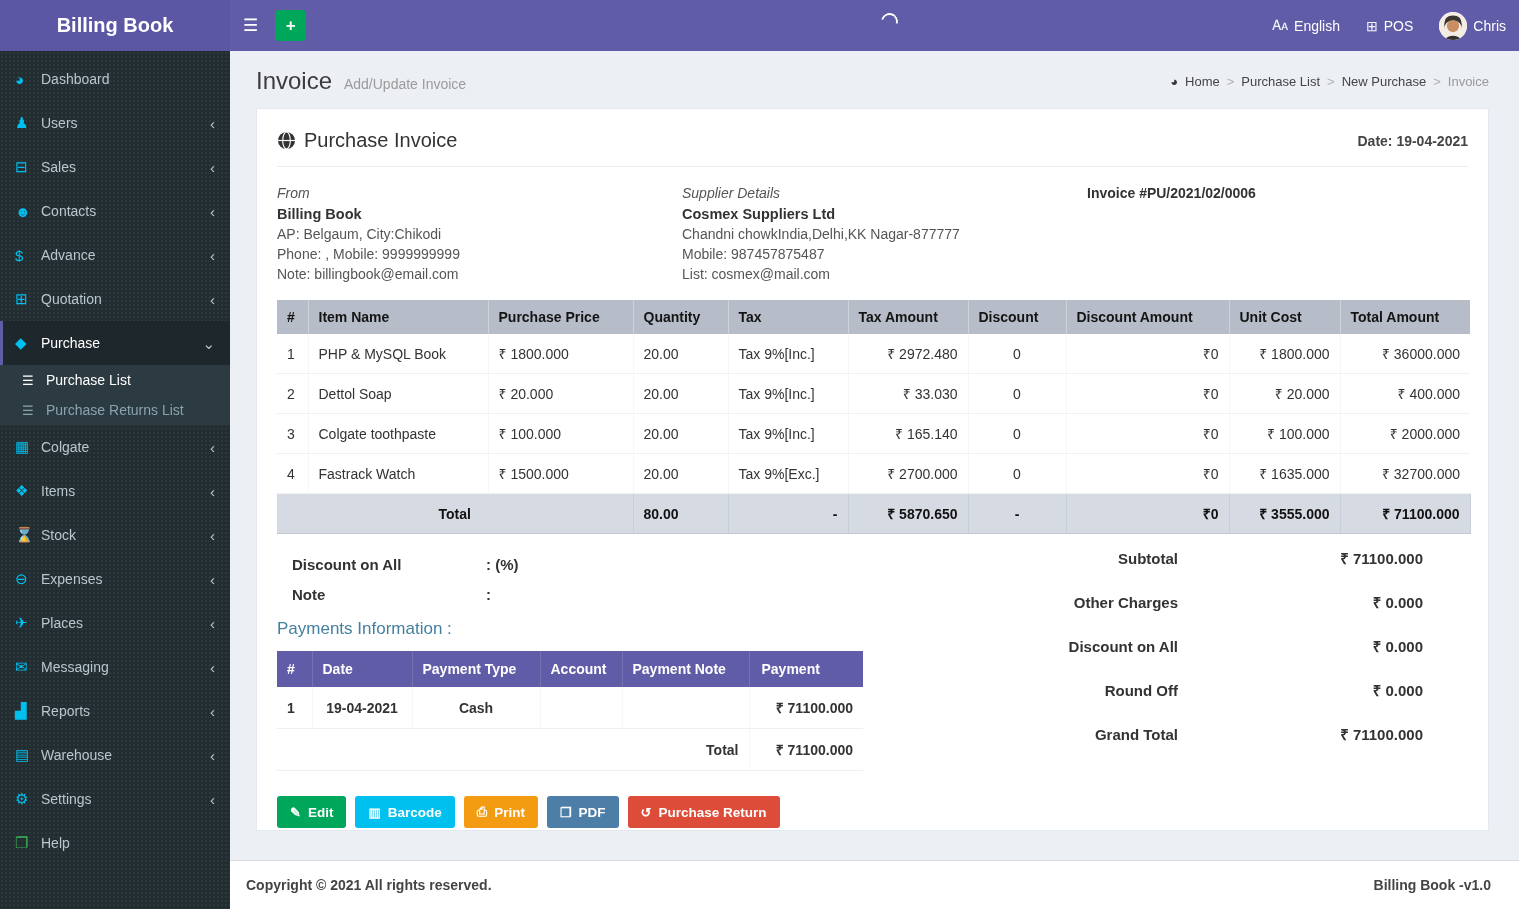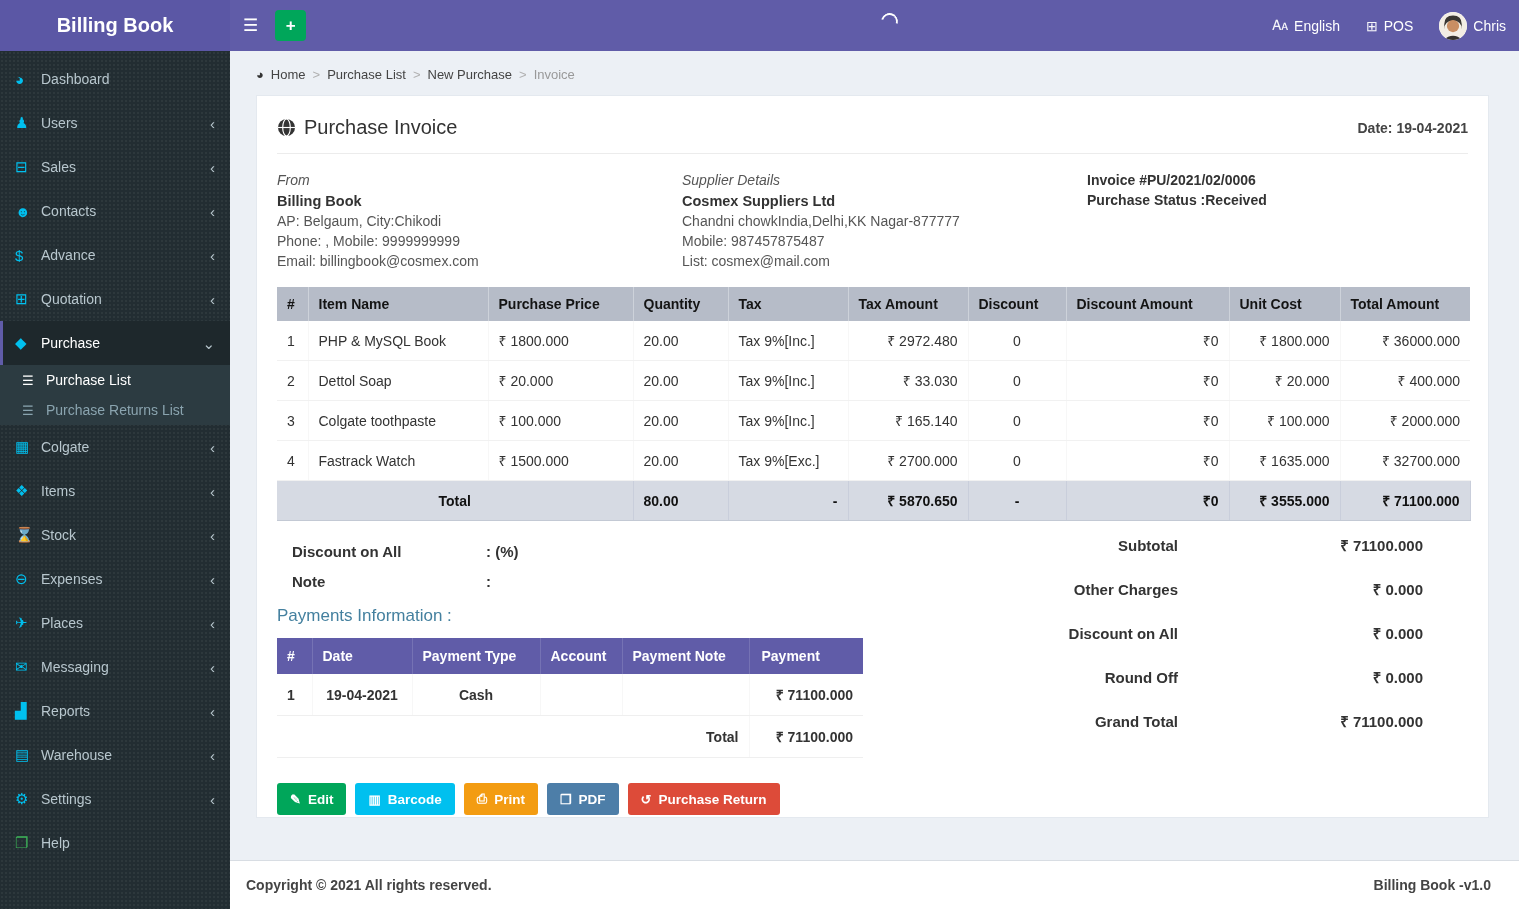--- a/index.html
+++ b/index.html
@@ -223,20 +223,24 @@
   </div>
   <div class="side-item">
     <span class="glyph green">❐</span>
     <span>Help</span>
   </div>
 </div>
 
 <div class="content">
 
   <div class="page-header">
+    <div>
+      <span class="page-title">Invoice</span>
+      <span class="page-sub">Add/Update Invoice</span>
+    </div>
     <div class="breadcrumb">
       <span class="bc-ico">◕</span>
       <span class="crumb">Home</span>
       <span class="sep">&gt;</span>
       <span class="crumb">Purchase List</span>
       <span class="sep">&gt;</span>
       <span class="crumb">New Purchase</span>
       <span class="sep">&gt;</span>
       <span class="crumb current">Invoice</span>
     </div>
@@ -256,32 +260,31 @@
       <div class="inv-date">Date: 19-04-2021</div>
     </div>
     <hr class="rule">
 
     <div class="parties">
       <div class="party">
         <div class="hd">From</div>
         <div class="nm">Billing Book</div>
         <div>AP: Belgaum, City:Chikodi</div>
         <div>Phone: , Mobile: 9999999999</div>
-        <div>Email: billingbook@cosmex.com</div>
+        <div>Note: billingbook@email.com</div>
       </div>
       <div class="party">
         <div class="hd">Supplier Details</div>
         <div class="nm">Cosmex Suppliers Ltd</div>
         <div>Chandni chowkIndia,Delhi,KK Nagar-877777</div>
         <div>Mobile: 987457875487</div>
         <div>List: cosmex@mail.com</div>
       </div>
       <div class="party">
         <div class="bold-line">Invoice #PU/2021/02/0006</div>
-        <div class="bold-line">Purchase Status :Received</div>
       </div>
     </div>
 
     <table class="items">
       <colgroup>
         <col style="width:31px">
           <col style="width:180px">
           <col style="width:145px">
           <col style="width:95px">
           <col style="width:120px">

